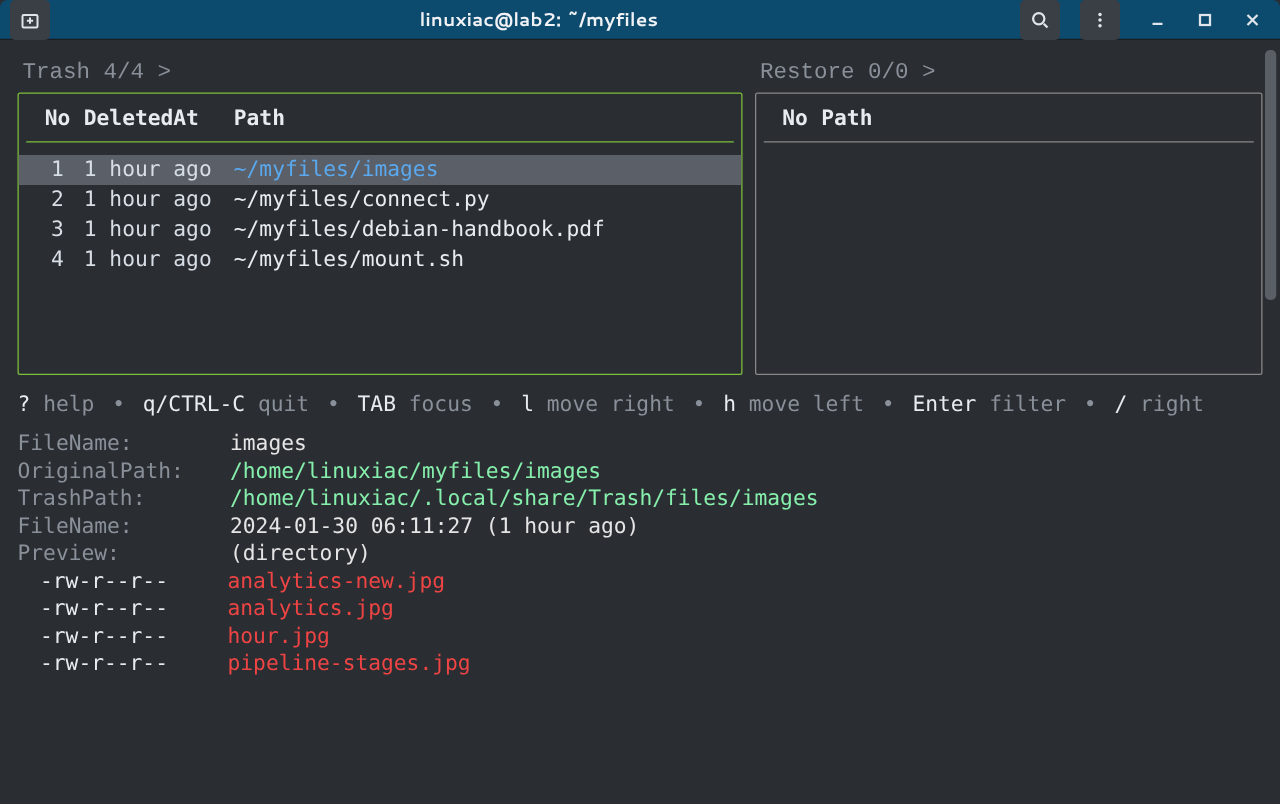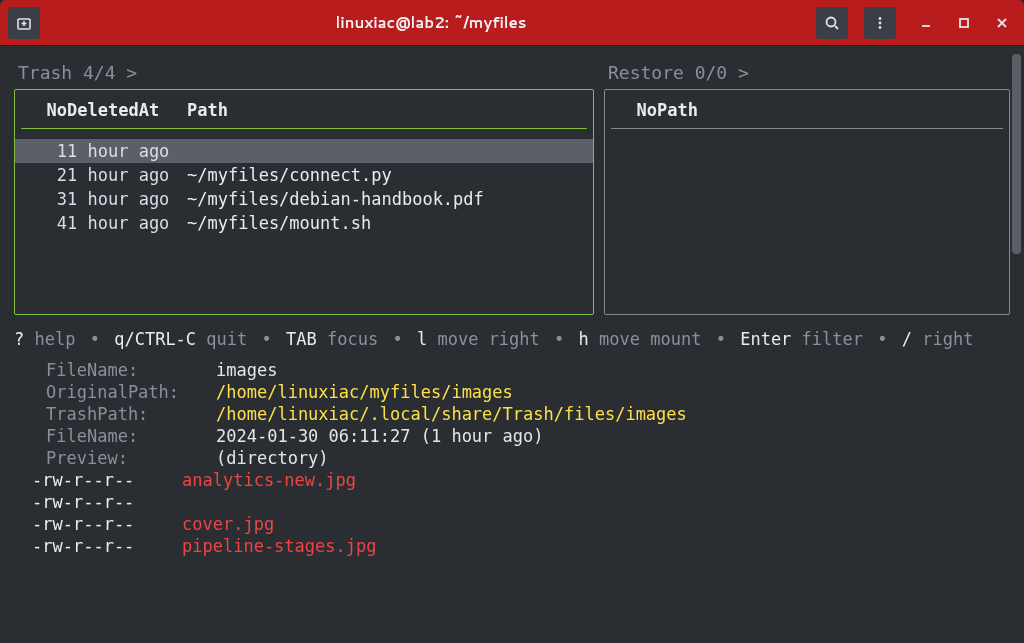--- a/index.html
+++ b/index.html
@@ -7,22 +7,22 @@
       width: 1024px;
       height: 643px;
       background: #2a2e33;
       font-family: 'Consolas', 'DejaVu Sans Mono', monospace;
       font-size: 17px;
       color: #d8dee5;
       overflow: hidden;
       border-radius: 6px;
     }
     .titlebar {
-      height: 46px;
-      background: #b91c1c;
+      height: 32px;
+      background: #0c4a6e;
       display: flex;
       align-items: center;
       padding: 0 8px;
       border-bottom: 1px solid #1a1d21;
     }
     .titlebar-left {
       display: flex;
       align-items: center;
     }
     .tb-btn {
@@ -75,20 +75,21 @@
       display: flex;
       gap: 10px;
       margin-bottom: 8px;
     }
     .pane-left { flex: 0 0 580px; }
     .pane-right { flex: 1; }
     .pane-header {
       color: #8a9099;
       padding: 4px 4px 6px 4px;
       font-size: 18px;
+      font-family: Liberation Mono, monospace;
     }
     .pane-box {
       border: 1px solid #888;
       border-radius: 2px;
       height: 226px;
       padding: 6px 0;
     }
     .pane-box.active {
       border: 1px solid #7ec03a;
     }
@@ -96,21 +97,21 @@
       display: flex;
       color: #e8ecf0;
       padding: 4px 10px 8px 10px;
       font-weight: bold;
     }
     .table-divider {
       border-bottom: 1px solid #7ec03a;
       margin: 0 6px 10px 6px;
     }
     .table-divider.inactive { border-bottom-color: #888; }
-    .col-no { width: 42px; text-align: right; }
+    .col-no { width: 42px; text-align: center; }
     .col-del { width: 120px; text-align: left; }
     .col-path { flex: 1; text-align: left; }
     .row {
       display: flex;
       padding: 2px 10px;
     }
     .row.selected {
       background: #5b6068;
     }
     .row .col-path { color: #e8ecf0; }
@@ -119,25 +120,24 @@
       color: #8a9099;
       padding: 6px 0;
       font-size: 17px;
     }
     .helpbar .key { color: #e8ecf0; }
     .helpbar .dot { color: #8a9099; padding: 0 4px; }
     .details { padding-top: 4px; }
     .detail-row {
       display: flex;
       padding: 1px 0;
-      margin-left: 32px;
     }
     .dlabel { width: 170px; color: #8a9099; }
     .dval { color: #e5e5e5; }
-    .dval.link { color: #fde047; }
+    .dval.link { color: #86efac; }
     .file-row {
       display: flex;
       padding: 1px 0 1px 18px;
     }
     .fperm { width: 140px; color: #e8ecf0; }
     .fname { color: #ef4444; margin-left: 10px; }
     svg { display: block; }
   </style>
 </head>
 <body>
@@ -193,20 +193,21 @@
       <div class="pane-box active">
         <div class="table-head">
           <div class="col-no">No</div>
           <div class="col-del">DeletedAt</div>
           <div class="col-path">Path</div>
         </div>
         <div class="table-divider"></div>
         <div class="row selected">
           <div class="col-no">1</div>
           <div class="col-del">1 hour ago</div>
+          <div class="col-path">~/myfiles/images</div>
         </div>
         <div class="row">
           <div class="col-no">2</div>
           <div class="col-del">1 hour ago</div>
           <div class="col-path">~/myfiles/connect.py</div>
         </div>
         <div class="row">
           <div class="col-no">3</div>
           <div class="col-del">1 hour ago</div>
           <div class="col-path">~/myfiles/debian-handbook.pdf</div>
@@ -238,21 +239,21 @@
     <span class="key">q/CTRL-C</span>
     <span>quit</span>
     <span class="dot">•</span>
     <span class="key">TAB</span>
     <span>focus</span>
     <span class="dot">•</span>
     <span class="key">l</span>
     <span>move right</span>
     <span class="dot">•</span>
     <span class="key">h</span>
-    <span>move mount</span>
+    <span>move left</span>
     <span class="dot">•</span>
     <span class="key">Enter</span>
     <span>filter</span>
     <span class="dot">•</span>
     <span class="key">/</span>
     <span>right</span>
   </div>
 
   <div class="details">
     <div class="detail-row">
@@ -274,23 +275,24 @@
     <div class="detail-row">
       <div class="dlabel">Preview:</div>
       <div class="dval">(directory)</div>
     </div>
     <div class="file-row">
       <div class="fperm">-rw-r--r--</div>
       <div class="fname">analytics-new.jpg</div>
     </div>
     <div class="file-row">
       <div class="fperm">-rw-r--r--</div>
-    </div>
-    <div class="file-row">
-      <div class="fperm">-rw-r--r--</div>
-      <div class="fname">cover.jpg</div>
+      <div class="fname">analytics.jpg</div>
+    </div>
+    <div class="file-row">
+      <div class="fperm">-rw-r--r--</div>
+      <div class="fname">hour.jpg</div>
     </div>
     <div class="file-row">
       <div class="fperm">-rw-r--r--</div>
       <div class="fname">pipeline-stages.jpg</div>
     </div>
   </div>
 </div>
 
 </body></html>

